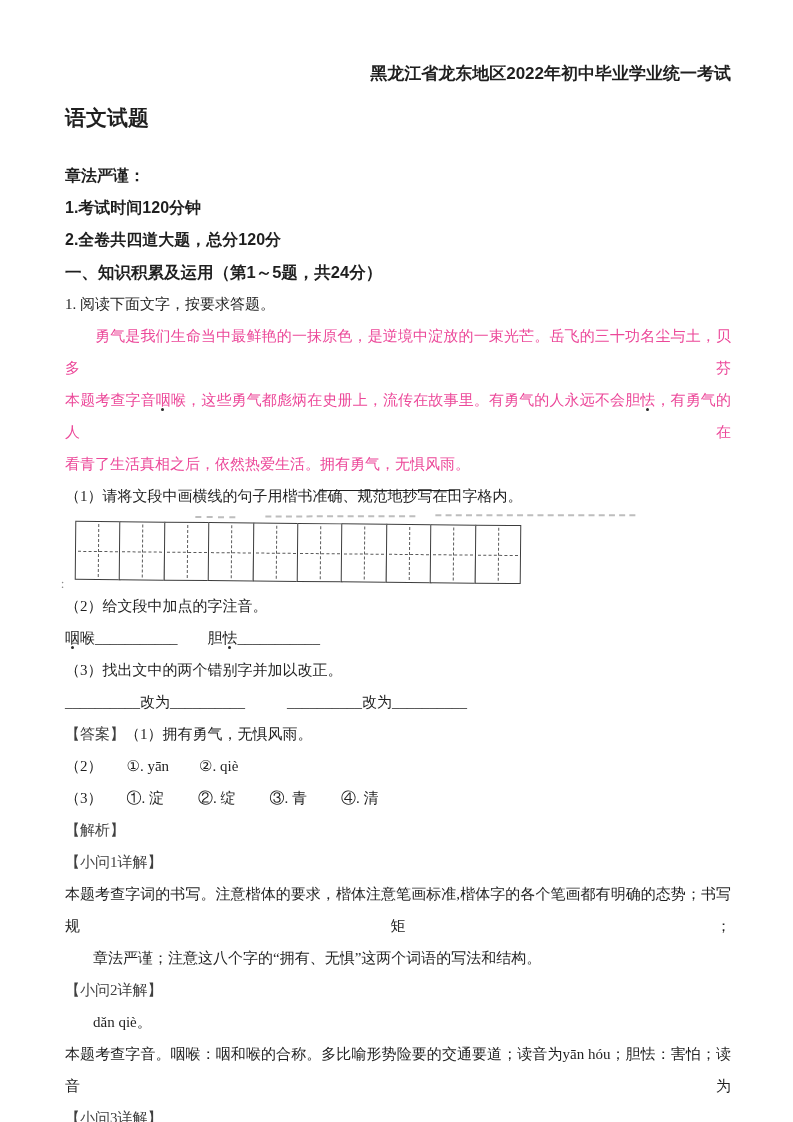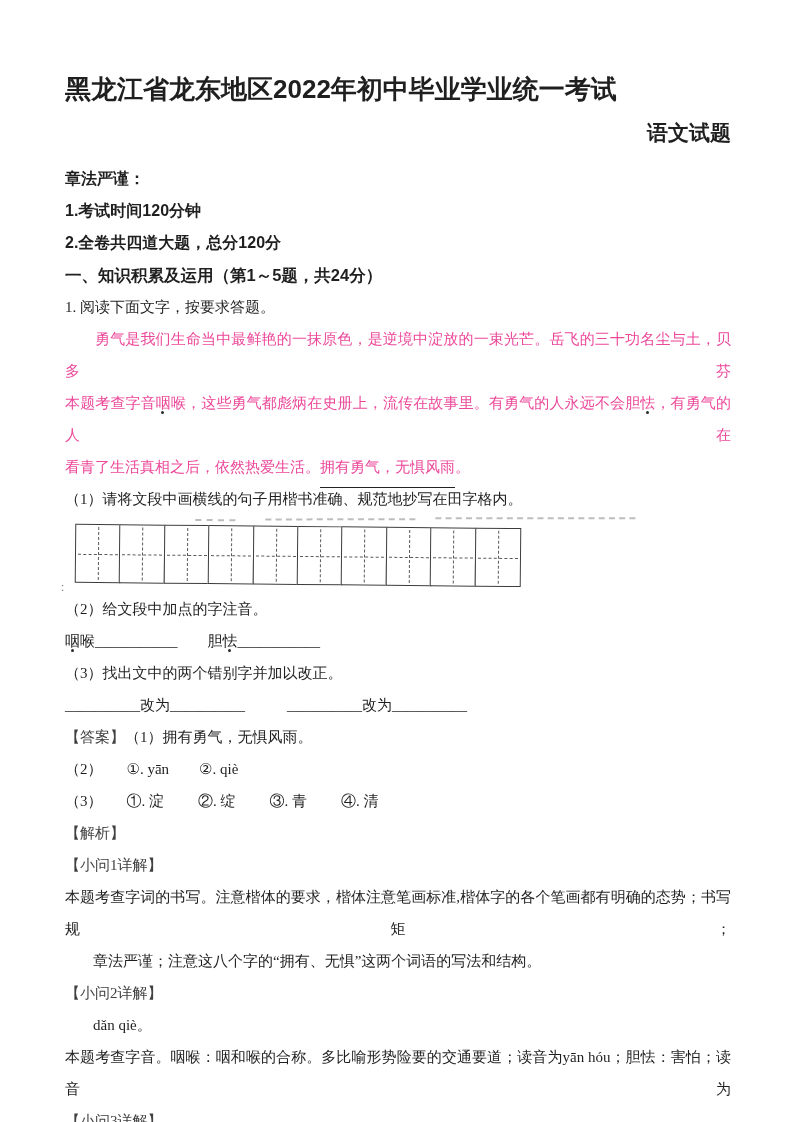--- a/index.html
+++ b/index.html
@@ -5,33 +5,33 @@
   html,body{margin:0;padding:0;}
   body{
     width:793px;min-height:1122px;background:#ffffff;color:#1f1f1f;
     font-family:"Liberation Serif","DejaVu Serif",serif;
     -webkit-font-smoothing:antialiased;
   }
   .page{padding:56px 62px 40px 65px;}
   .ln{font-size:15px;line-height:32px;white-space:nowrap;}
   .wrapln{white-space:normal;margin-left:28px;}
   .b{font-weight:bold;font-family:"Liberation Sans","DejaVu Sans",sans-serif;}
-  .title{font-size:26px;line-height:36px;text-align:left;margin:15px 0 8px 0;}
-  .subtitle{font-size:21px;line-height:36px;text-align:right;margin:0 0 12px 0;}
+  .title{font-size:17px;line-height:36px;text-align:right;margin:0 0 8px 0;}
+  .subtitle{font-size:21px;line-height:36px;text-align:left;margin:0 0 24px 0;}
   .bold16{font-size:16px;}
   .sect{font-size:16.5px;}
   .jfull{white-space:normal;text-align:justify;text-align-last:justify;}
   .kai{color:#ec4899;}
   .indent{text-indent:2em;}
   .dotted{position:relative;}
   .dotted::after{
     content:"";position:absolute;left:50%;bottom:-3px;width:3px;height:3px;
     margin-left:-2px;border-radius:50%;background:#2a2a2a;
   }
-  .ul{border-bottom:1.3px solid #222;padding-bottom:12px;}
+  .ul{border-bottom:1.3px solid #222;padding-bottom:18px;}
   .blank{letter-spacing:0;}
   .gap30{display:inline-block;width:30px;}
   .gap40{display:inline-block;width:42px;}
   .gap24{display:inline-block;width:24px;}
   .gap34{display:inline-block;width:34px;}
   .blue{color:#404040;}
   
   .gridwrap{position:relative;margin:11px 0 8px 10px;width:458px;transform:rotate(0.55deg);}
   .cells{display:flex;}
   .cell{

